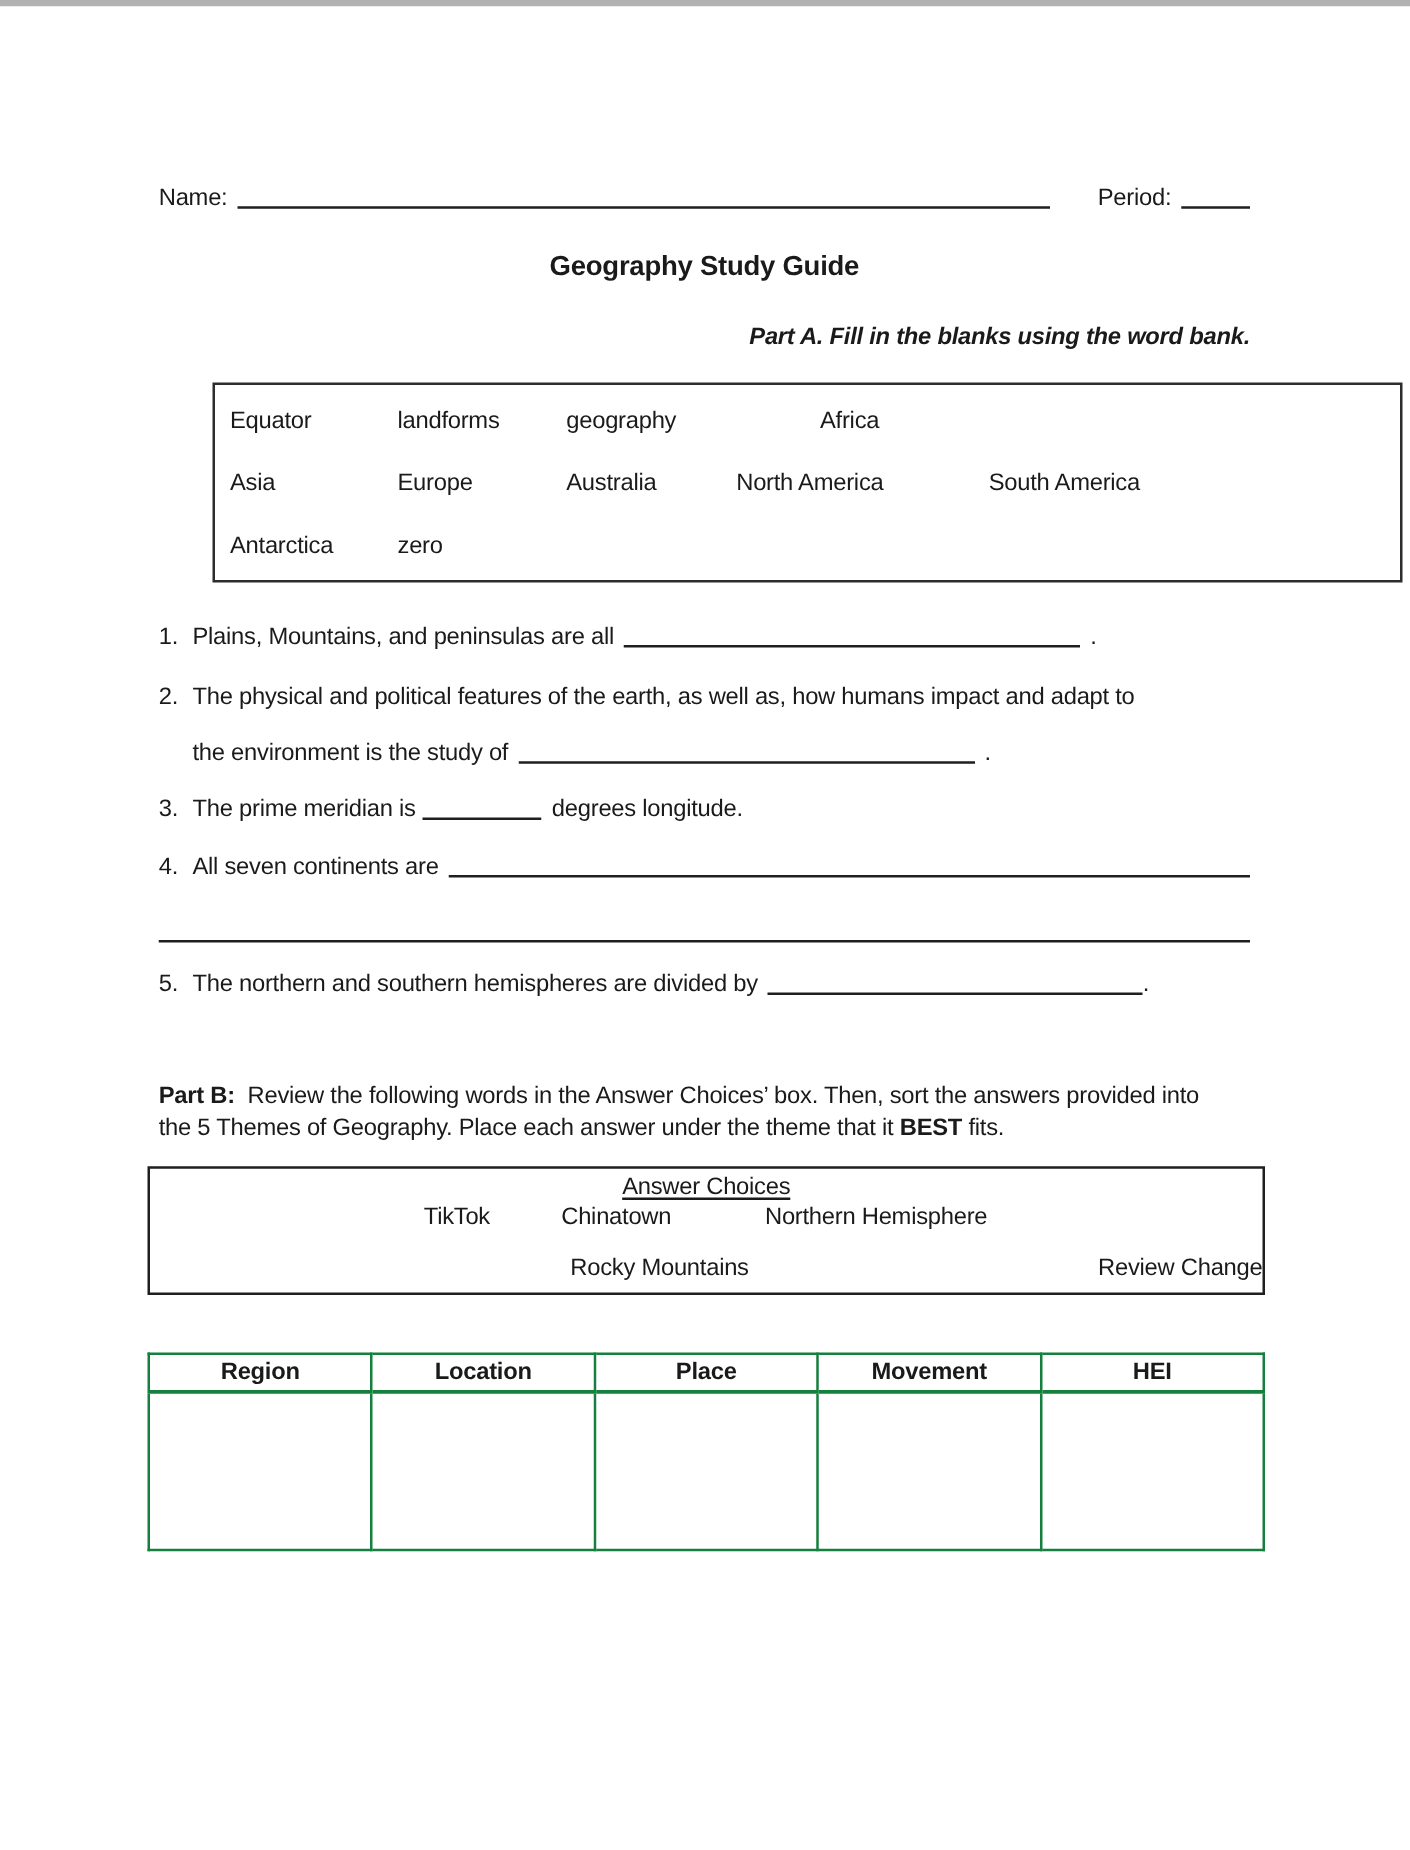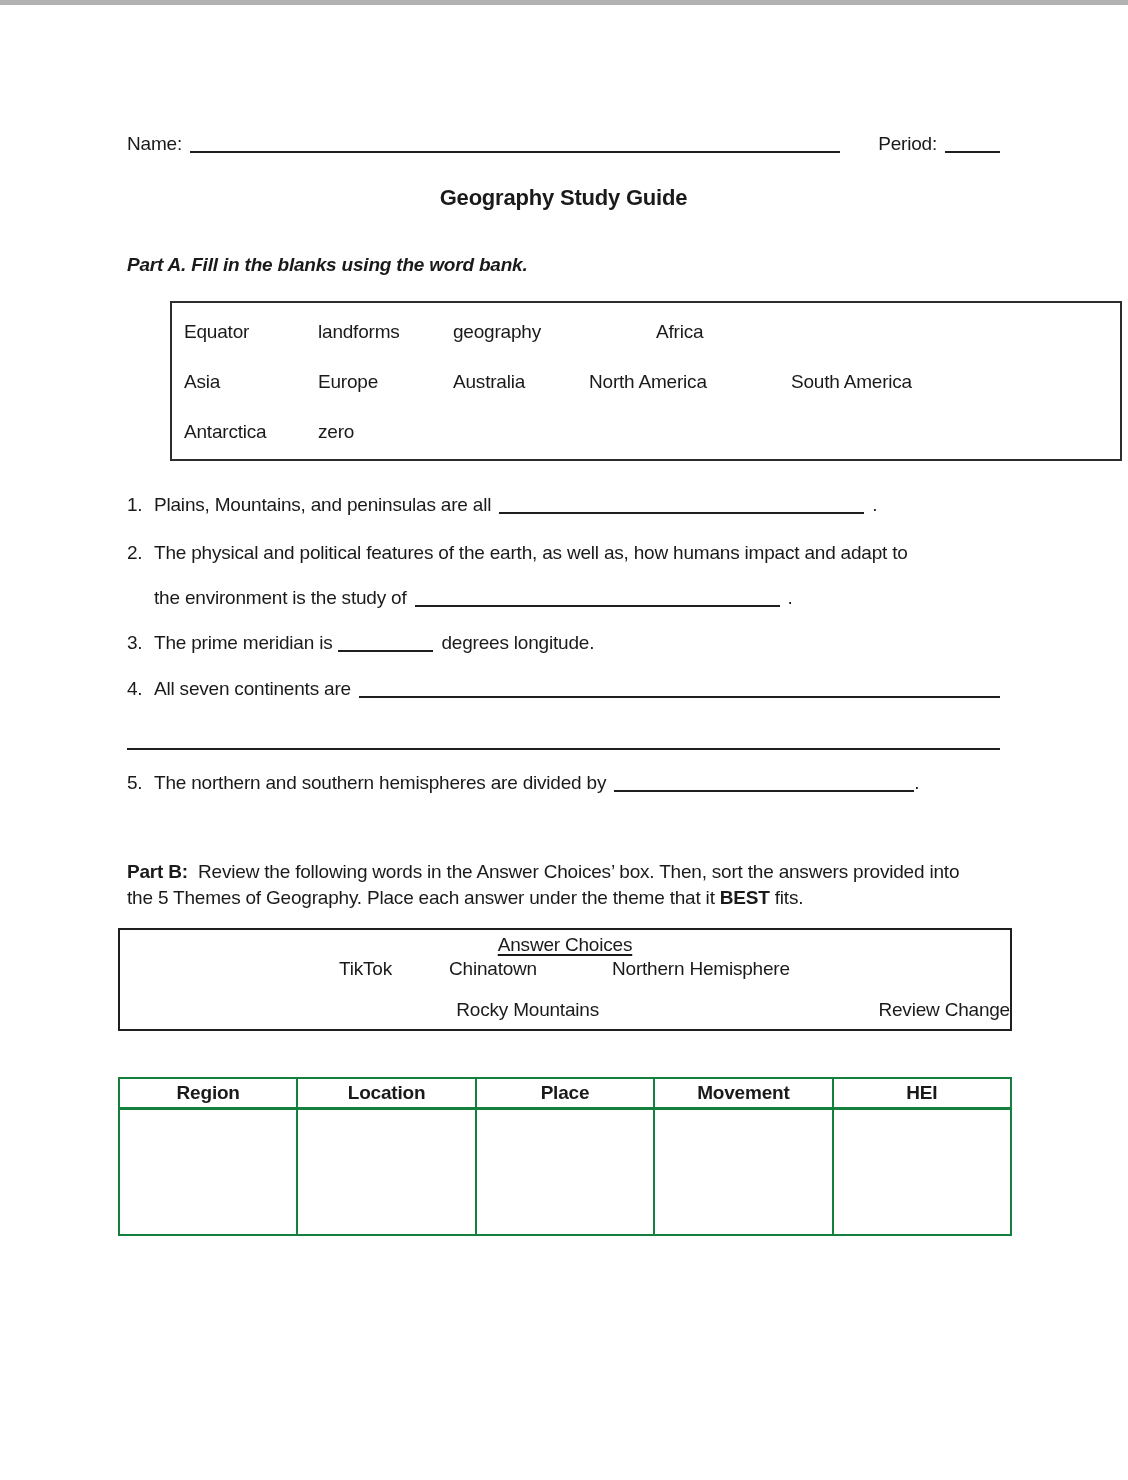--- a/index.html
+++ b/index.html
@@ -15,21 +15,21 @@
     overflow: hidden;
   }
   .top-strip {
     position: absolute;
     top: 0; left: 0;
     width: 100%; height: 5px;
     background: #b2b2b2;
   }
   .content {
     position: absolute;
-    top: 5px; left: 127px;
+    top: 19px; left: 127px;
     width: 873px;
   }
   .blank {
     display: inline-block;
     border-bottom: 2px solid #1f1f1f;
     height: 1em;
     transform: translateY(3px);
   }
   
   .name-row {
@@ -44,24 +44,25 @@
   .period-blank { width: 55px; margin-left: 8px; }
   .page-title {
     margin-top: 30px;
     text-align: center;
     font-size: 22px;
     font-weight: bold;
     letter-spacing: -0.2px;
   }
   
   .parta-heading {
-    margin-top: 43px;
+    margin-top: 33px;
     font-weight: bold;
     font-style: italic;
     white-space: nowrap;
+    text-align: right;
   }
   .word-bank {
     margin-top: 25px;
     margin-left: 43px;
     width: 952px;
     border: 2px solid #2d2d2d;
     padding: 4px 10px 2px 12px;
   }
   .wb-row { display: grid; align-items: center; height: 50px; }
   .wb-row-1 { grid-template-columns: 134px 135px 203px auto; }

